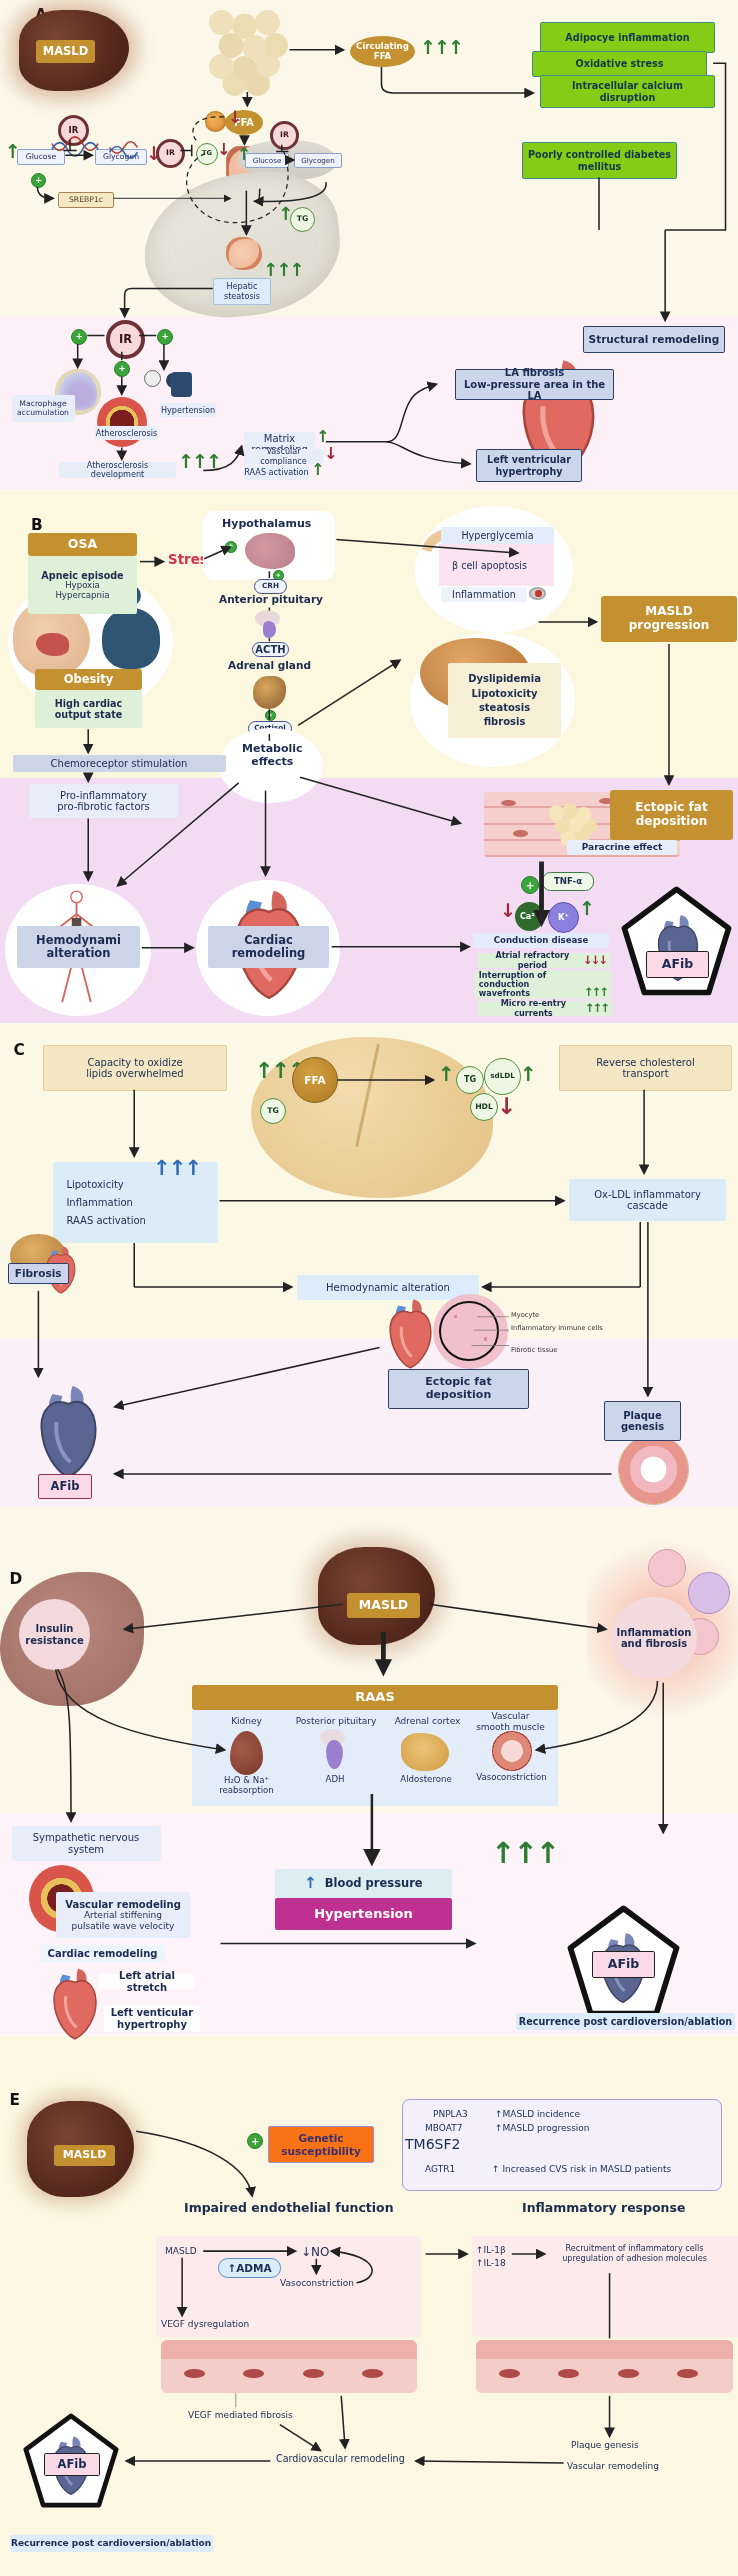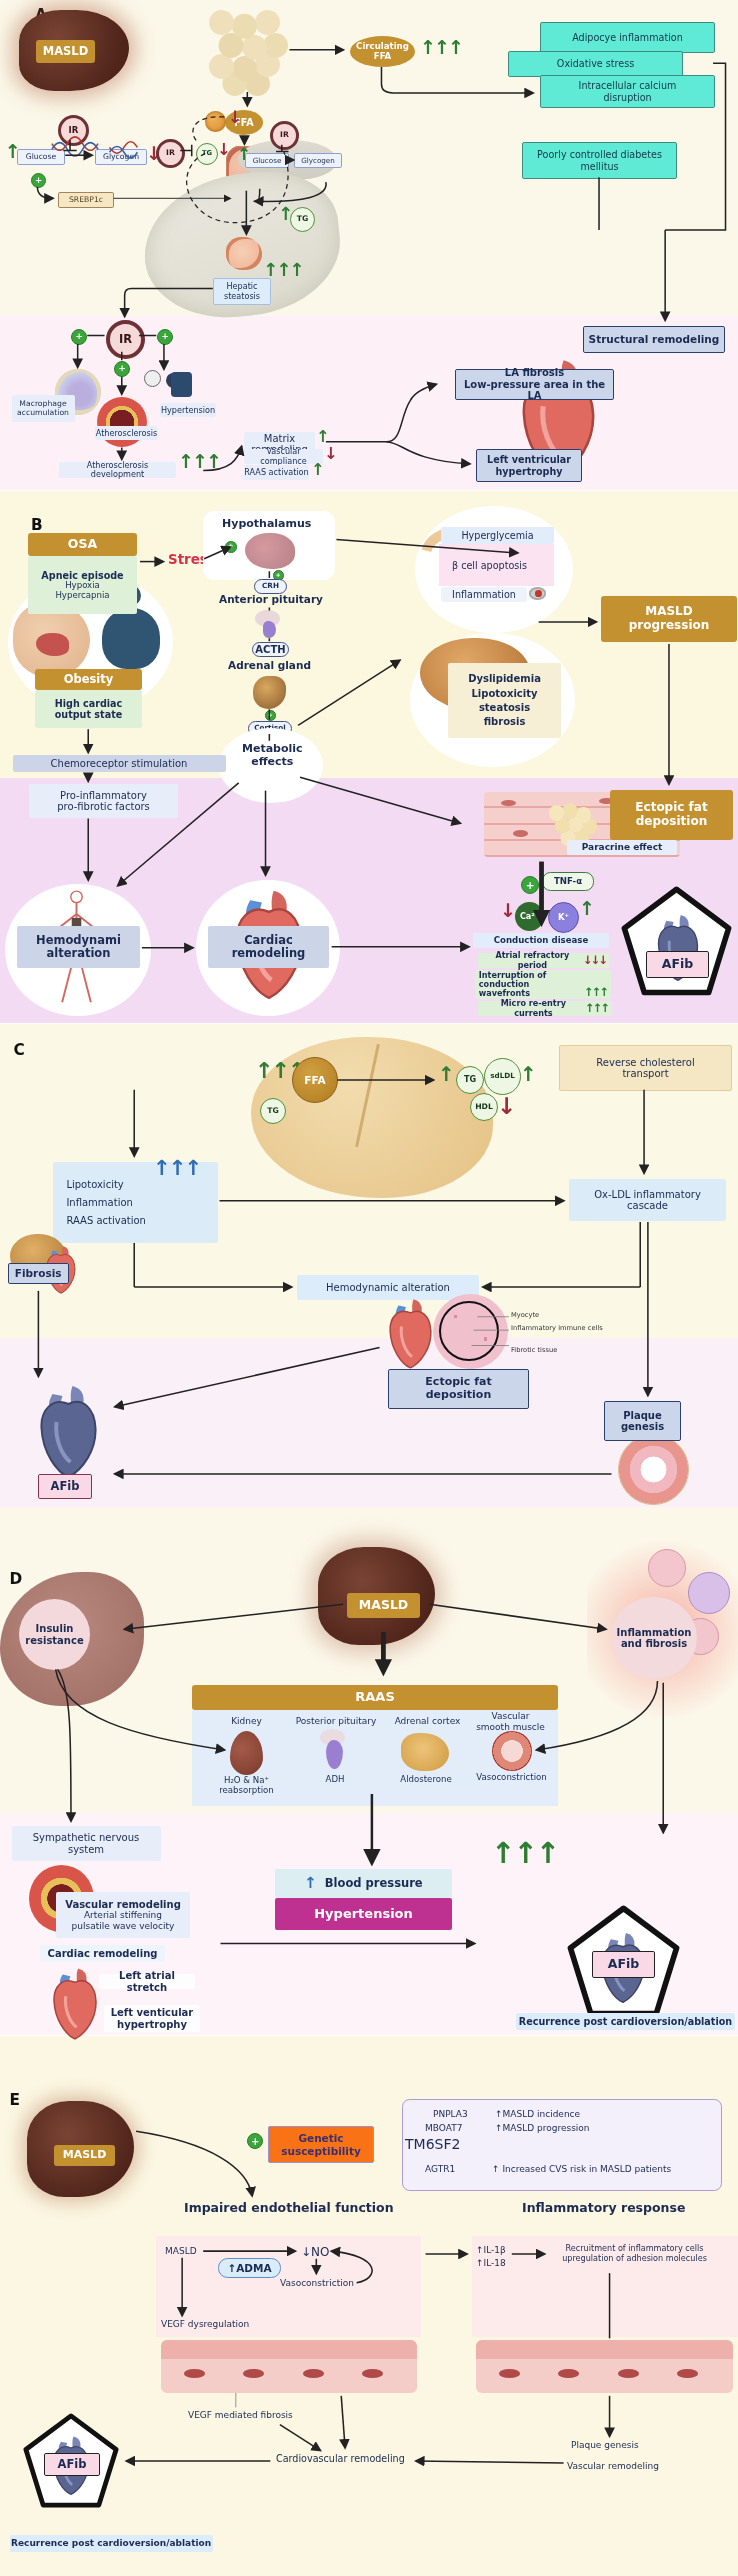--- a/index.html
+++ b/index.html
@@ -3,21 +3,21 @@
 <meta charset="utf-8">
 <style>
   html,body{margin:0;padding:0;background:#fff}
   .fig{position:relative;width:739px;height:2576px;font-family:"DejaVu Sans","Liberation Sans",sans-serif;color:#1b2b52;overflow:hidden}
   .abs{position:absolute}
   .band{position:absolute;left:0;width:739px}
   .bx{position:absolute;display:flex;align-items:center;justify-content:center;text-align:center;white-space:pre-line;line-height:1.15;color:#1b2b52;border-radius:1.9px}
   .blue{background:#e7eef9}
   .lblue{background:#dcecfb}
   .steel{background:#ccd6ea;border:1.4px solid #2c3e6b;font-weight:bold}
-  .teal{background:#5eead4;border:1.4px solid #3e8c80;font-weight:normal;color:#14384a}
+  .teal{background:#84cc16;border:1.4px solid #3e8c80;font-weight:bold;color:#14384a}
   .gold{background:#c49130;color:#fff;font-weight:bold;border-radius:2.9px}
   .tan{background:#f5e7c4;border:1px solid #e2cd9a}
   .grn{background:#dff0d8}
   .pill{border:1.2px solid #44508a;background:#eef3fb;border-radius:8.6px;font-weight:bold;display:flex;align-items:center;justify-content:center;color:#1b2b52}
   .circ{border-radius:50%}
   .tg{background:#edf7e3;border:1.4px solid #4e8f3a;color:#173a1a;font-weight:bold;display:flex;align-items:center;justify-content:center;border-radius:50%}
   .ir{background:#f6dada;border:3.8px solid #6e3136;color:#3a1518;font-weight:bold;border-radius:50%;display:flex;align-items:center;justify-content:center}
   .plus{background:#3aa53a;color:#fff;border-radius:50%;border:1.4px solid #2c7d2c;display:flex;align-items:center;justify-content:center;font-weight:bold}
   .up{color:#2e7d32;font-weight:bold;letter-spacing:-1.9px}
   .dn{color:#9e2b3a;font-weight:bold;letter-spacing:-1.9px}
@@ -70,21 +70,21 @@
   <div class="band" style="top:2036px;height:541px;background:#fbf7e2"></div>
 
   <div class="lab b" style="left:35px;top:5.8px;font-size:15.3px;color:#111">A</div>
   <div class="abs" style="left:19px;top:9.6px;width:110px;height:81px;background:radial-gradient(circle at 35% 35%,#7a4434,#4f241a 75%);border-radius:45% 55% 62% 38%;box-shadow:0 0 19px 7.7px rgba(160,70,35,.35)"></div>
   <div class="bx gold" style="left:36px;top:40px;width:59px;height:23px;font-size:11.5px">MASLD</div>
   <div class="abs" style="left:209px;top:9.6px;width:25px;height:25px;border-radius:50%;background:#efe0bb;box-shadow:23px 3.8px 0 0 #ecdcb2,46px 0 0 0 #efe0bb,9.6px 23px 0 0 #e9d8ae,33px 25px 0 0 #efe0bb,54px 23px 0 0 #ecdcb2,0 44px 0 0 #efe0bb,23px 46px 0 0 #e9d8ae,46px 42px 0 0 #efe0bb,13.4px 61px 0 0 #ecdcb2,36px 61px 0 0 #e9d8ae"></div>
   <div class="bx gold" style="left:350px;top:36px;width:65px;height:31px;border-radius:50%;font-size:8.6px">Circulating
 FFA</div>
   <div class="lab up" style="left:420px;top:36px;font-size:19px">↑↑↑</div>
   <div class="bx teal" style="left:540px;top:22px;width:173px;height:29px;font-size:9.6px">Adipocye inflammation</div>
-  <div class="bx teal" style="left:508px;top:51px;width:173px;height:24px;font-size:9.6px">Oxidative stress</div>
+  <div class="bx teal" style="left:532px;top:51px;width:173px;height:24px;font-size:9.6px">Oxidative stress</div>
   <div class="bx teal" style="left:540px;top:75px;width:173px;height:31px;font-size:9.6px">Intracellular calcium
 disruption</div>
   <div class="bx teal" style="left:522px;top:142px;width:153px;height:35px;font-size:9.6px">Poorly controlled diabetes
 mellitus</div>
 
   <div class="lab up" style="left:4.8px;top:140px;font-size:19px">↑</div>
   <div class="bx" style="left:17px;top:149px;width:46px;height:14.4px;font-size:7.7px;background:#eef3fb;border:1px solid #8aa0d0">Glucose</div>
   <div class="bx" style="left:95px;top:149px;width:50px;height:14.4px;font-size:7.7px;background:#eef3fb;border:1px solid #8aa0d0">Glycogen</div>
   <div class="lab dn" style="left:146px;top:142px;font-size:19px">↓</div>
   <div class="bx ir" style="left:58px;top:115px;width:25px;height:25px;font-size:8.6px">IR</div>
@@ -253,20 +253,22 @@
   </div>
   <svg class="abs" style="left:621px;top:886px" width="111" height="111" viewBox="0 0 116 116">
       <use href="#penta" width="116" height="116"></use>
     </svg>
   <svg class="abs" style="left:650px;top:912px" width="56" height="69" viewBox="0 0 58 72">
       <use href="#hnavy" width="58" height="72"></use>
     </svg>
   <div class="bx" style="left:646px;top:951px;width:61px;height:25px;background:#f8d9e5;border:1.9px solid #222;font-weight:bold;font-size:12.5px">AFib</div>
 
   <div class="lab b" style="left:13.4px;top:1041px;font-size:15.3px;color:#111">C</div>
+  <div class="bx tan" style="left:43px;top:1045px;width:182px;height:44px;font-size:10px">Capacity to oxidize
+lipids overwhelmed</div>
   <div class="abs" style="left:251px;top:1037px;width:242px;height:161px;background:radial-gradient(circle at 40% 30%,#f2dcae,#e4c183);border-radius:48% 52% 46% 54%">
     <div class="abs" style="left:115px;top:5.8px;width:2.9px;height:105px;background:#d0ae72;transform:rotate(12deg)"></div>
   </div>
   <div class="lab up" style="left:255px;top:1058px;font-size:22px">↑↑↑</div>
   <div class="bx circ" style="left:292px;top:1057px;width:44px;height:44px;background:radial-gradient(circle at 40% 35%,#d0a040,#b07a20);border:1.4px solid #8a5f1d;color:#fff;font-weight:bold;font-size:10.5px">FFA</div>
   <div class="bx tg" style="left:260px;top:1098px;width:24px;height:24px;font-size:7.7px">TG</div>
   <div class="lab up" style="left:438px;top:1062px;font-size:20px">↑</div>
   <div class="bx tg" style="left:456px;top:1066px;width:26px;height:26px;font-size:8.1px">TG</div>
   <div class="bx tg" style="left:484px;top:1058px;width:35px;height:35px;font-size:7.2px">sdLDL</div>
   <div class="lab up" style="left:520px;top:1062px;font-size:20px">↑</div>

